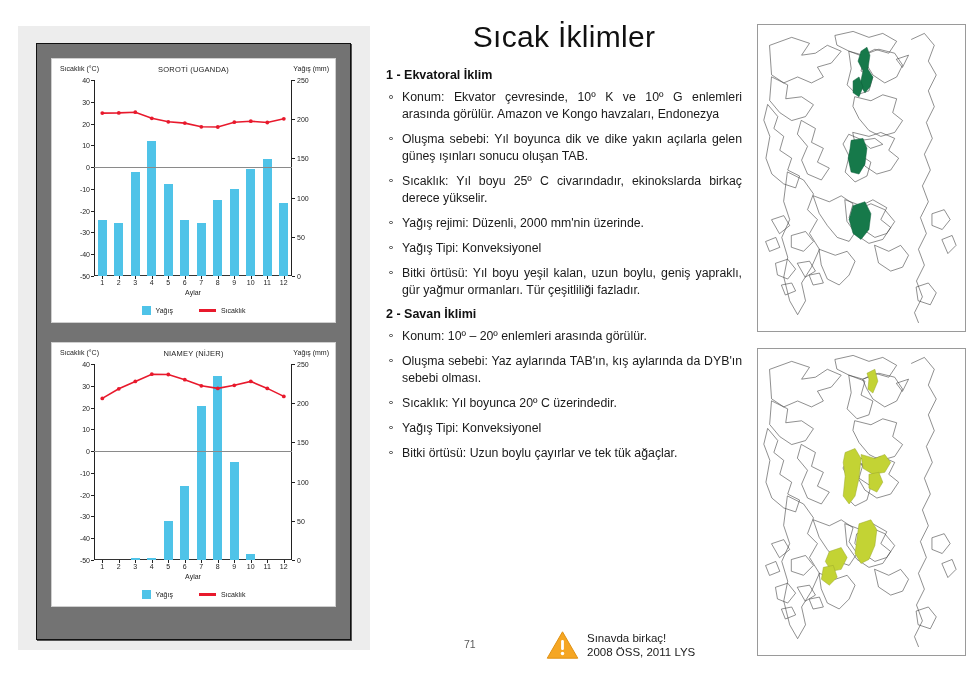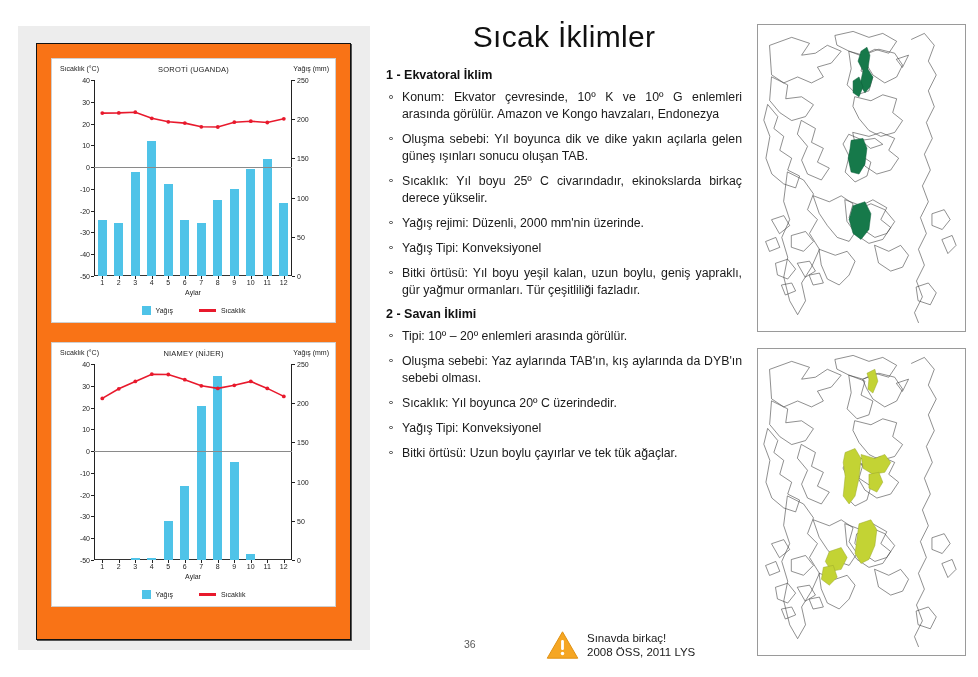--- a/index.html
+++ b/index.html
@@ -14,21 +14,21 @@
 
   
   #left-panel{
     position:absolute; left:18px; top:26px;
     width:352px; height:624px;
     background:#ededed;
   }
   #charts-card{
     position:absolute; left:18px; top:17px;
     width:315px; height:597px;
-    background:#f97316;
+    background:#737373;
     border:1px solid #111;
     box-shadow:1px 1px 0 #555;
     box-sizing:border-box;
   }
   .chart-box{
     position:absolute;
     left:14px; width:285px; height:265px;
     background:#fff;
     border:1px solid #cfcfcf;
     box-sizing:border-box;
@@ -395,30 +395,30 @@
         <li>Sıcaklık: Yıl boyu 25º C civarındadır, ekinokslarda birkaç derece yükselir.</li>
         <li>Yağış rejimi: Düzenli, 2000 mm'nin üzerinde.</li>
         <li>Yağış Tipi: Konveksiyonel</li>
         <li>Bitki örtüsü: Yıl boyu yeşil kalan, uzun boylu, geniş yapraklı, gür yağmur ormanları. Tür çeşitliliği fazladır.</li>
       </ul>
   </div>
 
   <div>
     <div class="section-head">2 - Savan İklimi</div>
     <ul class="bullets">
-        <li>Tipi: 10º – 20º enlemleri arasında görülür.</li>
+        <li>Konum: 10º – 20º enlemleri arasında görülür.</li>
         <li>Oluşma sebebi: Yaz aylarında TAB'ın, kış aylarında da DYB'ın sebebi olması.</li>
         <li>Sıcaklık: Yıl boyunca 20º C üzerindedir.</li>
         <li>Yağış Tipi: Konveksiyonel</li>
         <li>Bitki örtüsü: Uzun boylu çayırlar ve tek tük ağaçlar.</li>
       </ul>
   </div>
 
   <div id="footer">
-    <div id="page-number">36</div>
+    <div id="page-number">71</div>
     <div id="exam-note">
       <svg id="warn-icon" viewBox="0 0 40 36">
         <path d="M20 2 L38.5 34 L1.5 34 Z" fill="#F5A623" stroke="#E09010" stroke-width="1.2" stroke-linejoin="round"></path>
         <rect x="18.3" y="12" width="3.4" height="12" rx="1.5" fill="#ffffff"></rect>
         <circle cx="20" cy="28.4" r="2.1" fill="#ffffff"></circle>
       </svg>
       <div id="exam-text">
         <div>Sınavda birkaç!</div>
         <div>2008 ÖSS, 2011 LYS</div>
       </div>

